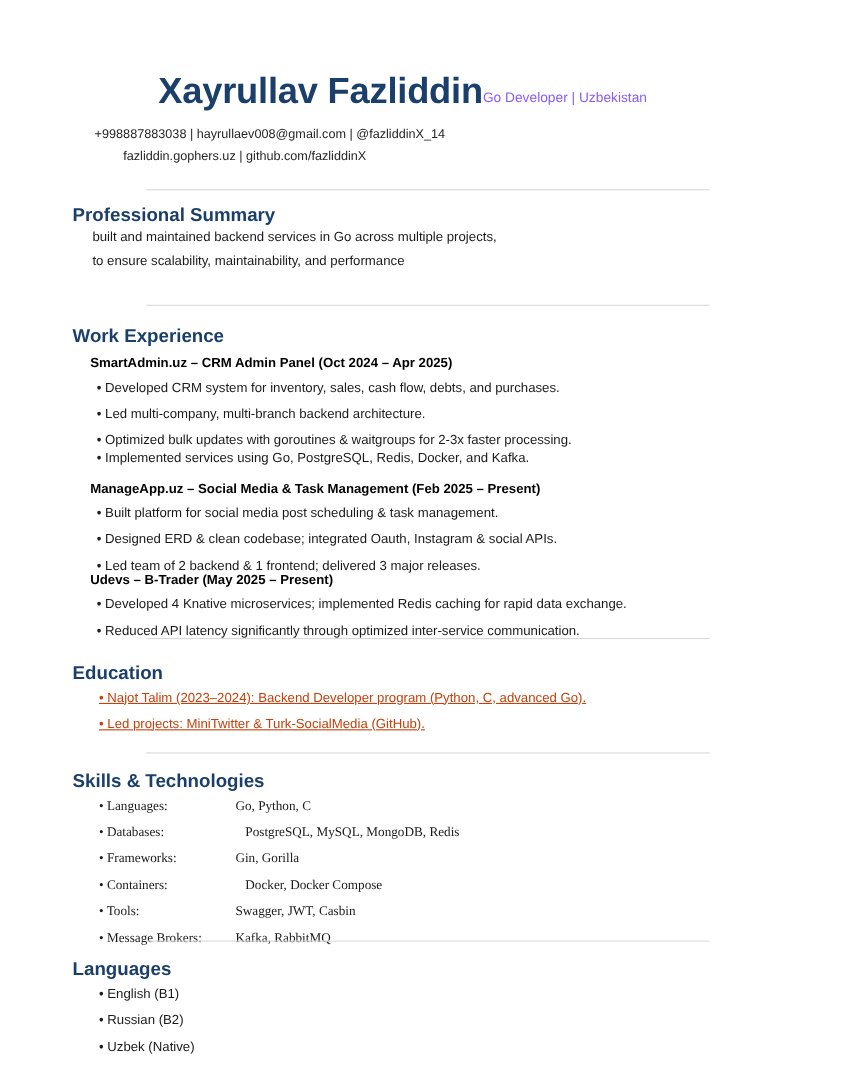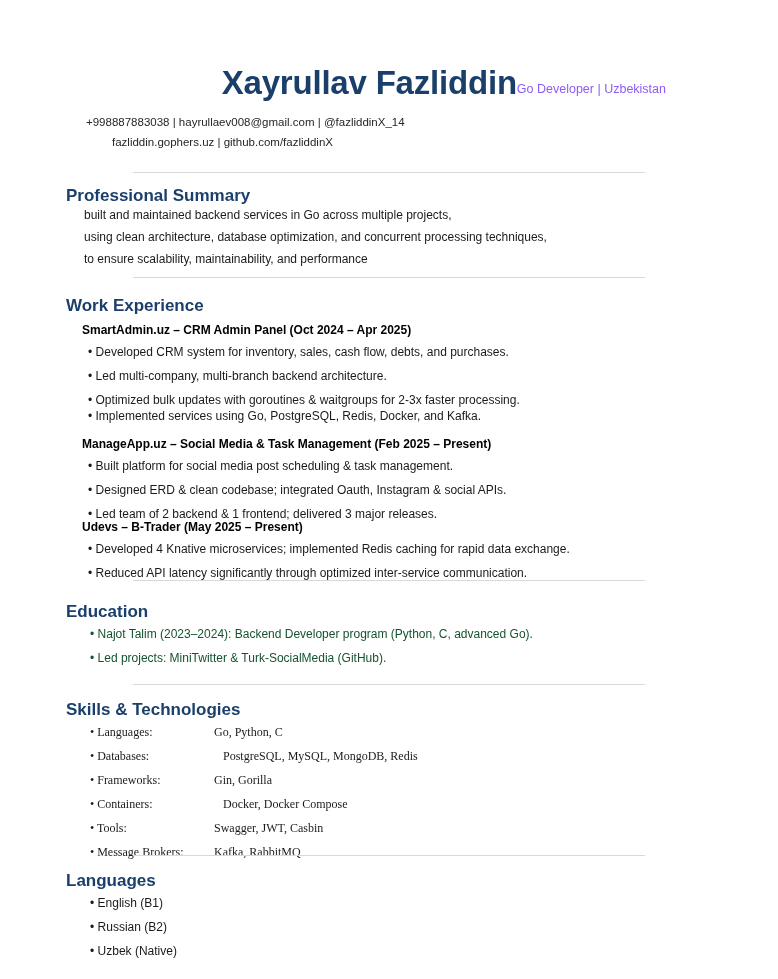--- a/index.html
+++ b/index.html
@@ -26,21 +26,21 @@
   
   .header {
     position: absolute;
     left: 66px;
     top: 66px;
     width: 600px;
   }
   .name-row {
     display: flex;
     align-items: flex-end;
-    justify-content: flex-end;
+    justify-content: center;
   }
   .name {
     font-size: 33px;
     font-weight: bold;
     color: #1b3f6b;
     letter-spacing: -0.2px;
     line-height: 1.05;
     white-space: nowrap;
   }
   .tagline {
@@ -103,25 +103,26 @@
     color: #1a1a1a;
     margin-left: 22px;
     white-space: nowrap;
     line-height: 1.0;
   }
   .bullet.gap-lg { margin-bottom: 12px; }
   .bullet.gap-sm { margin-bottom: 4px; }
 
   .sub-bullet {
     font-size: 12px;
-    color: #14532d;
+    color: #c2410c;
     margin-left: 24px;
     white-space: nowrap;
     line-height: 1.0;
     margin-bottom: 12px;
+    text-decoration: underline;
   }
 
   
   .skills-list { margin-left: 24px; font-family: Liberation Serif, serif; }
   .skill-row {
     display: flex;
     font-size: 12px;
     color: #1a1a1a;
     line-height: 1.0;
     margin-bottom: 12px;
@@ -157,21 +158,20 @@
     </div>
     <div class="contact-line contact-1">+998887883038 | hayrullaev008@gmail.com | @fazliddinX_14</div>
     <div class="contact-line contact-2">fazliddin.gophers.uz | github.com/fazliddinX</div>
   </div>
 
   <div class="divider" style="top:172px"></div>
 
   <div class="section" style="top:186px">
     <div class="section-title">Professional Summary</div>
     <div class="summary-line">built and maintained backend services in Go across multiple projects,</div>
-    <div class="summary-line">using clean architecture, database optimization, and concurrent processing techniques,</div>
     <div class="summary-line">to ensure scalability, maintainability, and performance</div>
   </div>
 
   <div class="divider" style="top:277px"></div>
 
   <div class="section" style="top:296px">
     <div class="section-title">Work Experience</div>
 
     <div class="job-title" style="margin-top:7px">SmartAdmin.uz – CRM Admin Panel (Oct 2024 – Apr 2025)</div>
     <div class="bullet gap-lg">• Developed CRM system for inventory, sales, cash flow, debts, and purchases.</div>

